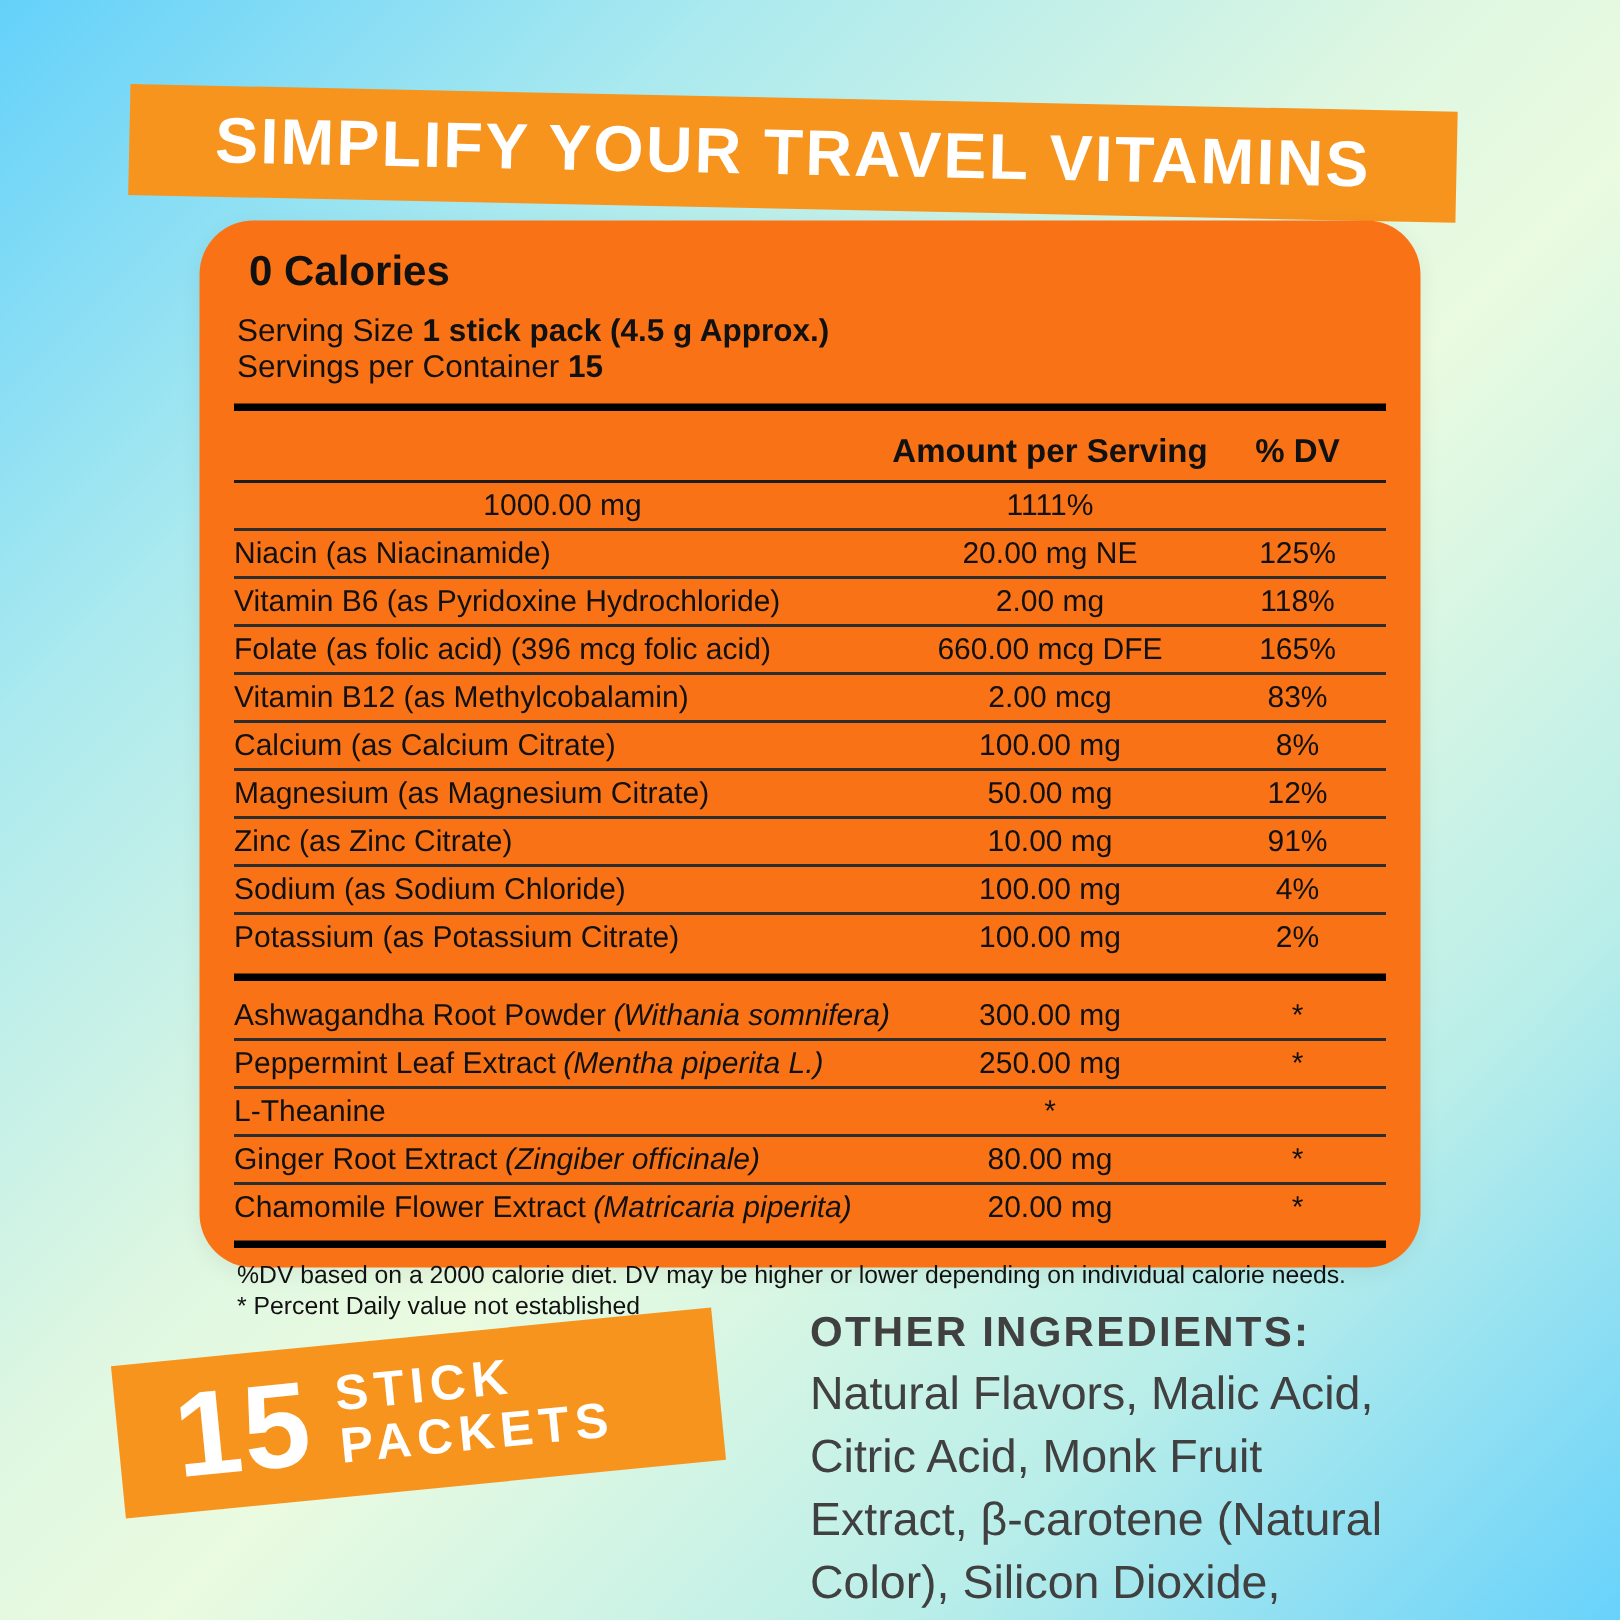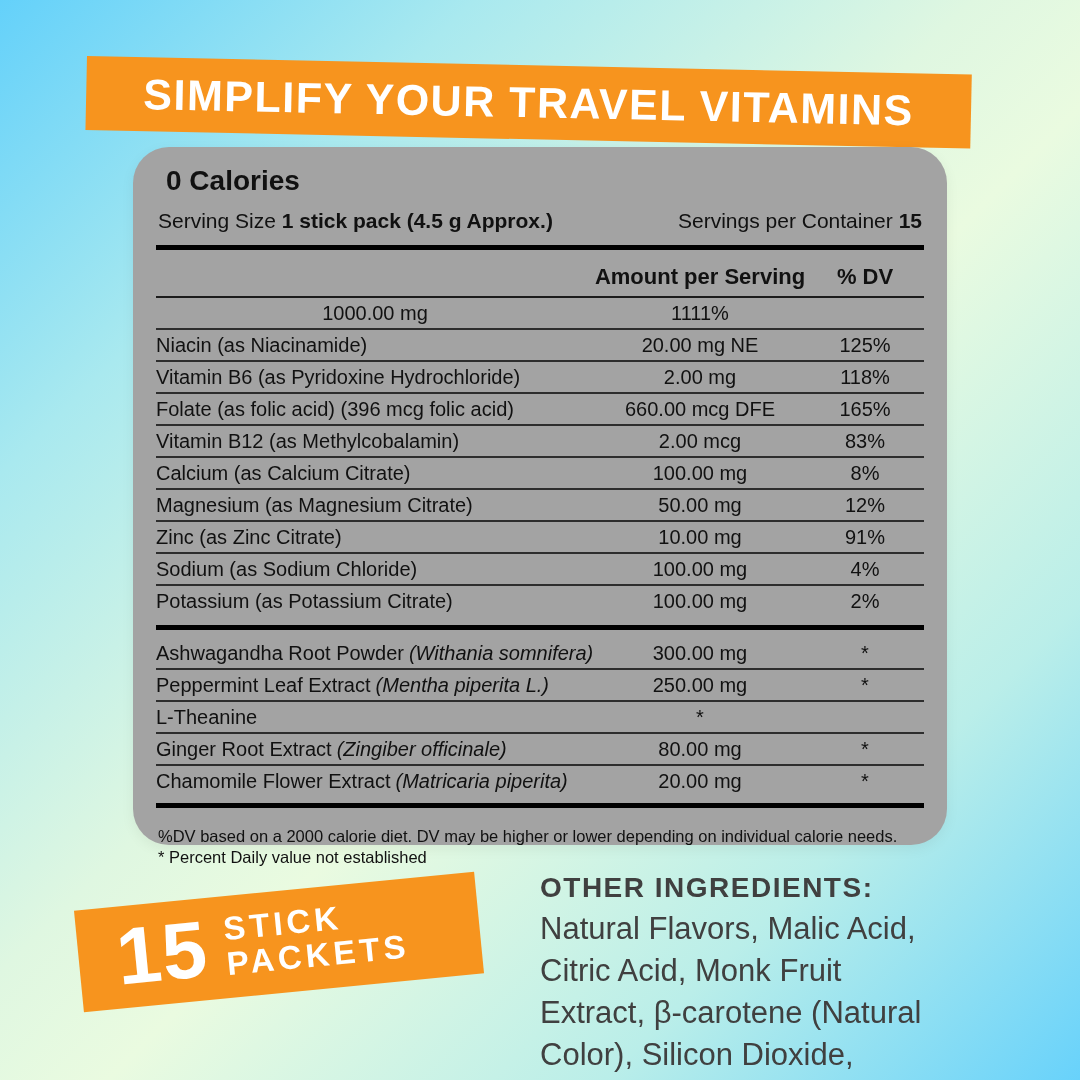--- a/index.html
+++ b/index.html
@@ -13,47 +13,47 @@
     position:absolute;left:87px;top:56px;width:885px;height:74px;
     background:#F7941E;transform:rotate(1.2deg);transform-origin:top left;
     display:flex;align-items:center;justify-content:center;
   }
   .banner-text{
     color:#ffffff;font-size:43px;font-weight:bold;letter-spacing:1.5px;white-space:nowrap;
   }
   
   .card{
     position:absolute;left:133px;top:147px;width:814px;height:698px;
-    background:#a3a3a3;border-radius:36px;box-shadow:0 4px 14px rgba(0,0,0,0.06);
+    background:#f97316;border-radius:36px;box-shadow:0 4px 14px rgba(0,0,0,0.06);
     box-sizing:border-box;padding:16px 23px 0 23px;color:#111111;
   }
   .calories{font-size:28px;font-weight:bold;margin:2px 0 0 10px;}
   .serving-line{
     display:flex;justify-content:space-between;align-items:baseline;
-    font-size:21px;margin:12px 2px 0 2px;
+    font-size:21px;margin:12px 2px 0 2px;flex-direction:column;
   }
   .serving-line b{font-weight:bold;}
   .bar-thick{height:5px;background:#000000;margin-top:12px;}
   .thead{
     display:grid;grid-template-columns:1fr 212px 118px;align-items:end;
     height:40px;border-bottom:2px solid #1c1c1c;padding-bottom:6px;box-sizing:content-box;
   }
   .thead .c2,.thead .c3{text-align:center;font-weight:bold;font-size:22px;}
   .trow{
     display:grid;grid-template-columns:1fr 212px 118px;align-items:center;
     height:30px;border-bottom:2px solid #2d2d2d;font-size:20px;
   }
   .trow:last-child{border-bottom:none;}
   .trow .name{white-space:nowrap;overflow:visible;}
   .trow .name .latin{font-style:italic;margin-left:5px;}
   .trow .name .latin:empty{margin-left:0;}
   .trow .amt,.trow .dv{text-align:center;white-space:nowrap;}
   .section-divider{height:5px;background:#000000;margin:9px 0 8px 0;}
   .bar-bottom{height:5px;background:#000000;margin-top:7px;}
-  .footnote{margin:18px 2px 0 2px;font-size:16.5px;line-height:1.28;color:#111111;}
+  .footnote{margin:8px 2px 0 2px;font-size:16.5px;line-height:1.28;color:#111111;}
   
   .badge{
     position:absolute;left:78px;top:891px;width:402px;height:102px;
     background:#F7941E;transform:rotate(-5.6deg);
     display:flex;align-items:center;box-sizing:border-box;padding-left:38px;
   }
   .badge-count{color:#ffffff;font-size:80px;font-weight:bold;line-height:1;letter-spacing:1px;}
   .badge-lines{margin-left:18px;color:#ffffff;font-weight:bold;font-size:33px;letter-spacing:4px;line-height:1.05;}
   
   .other{

